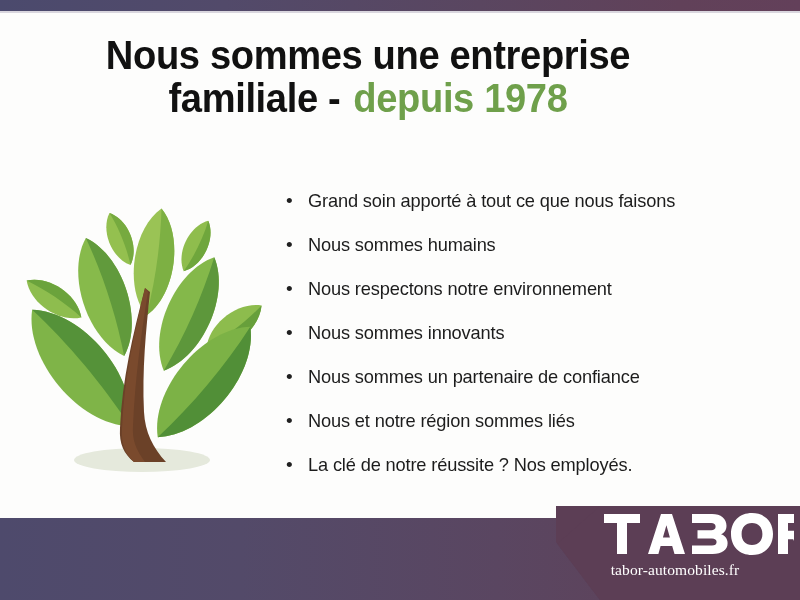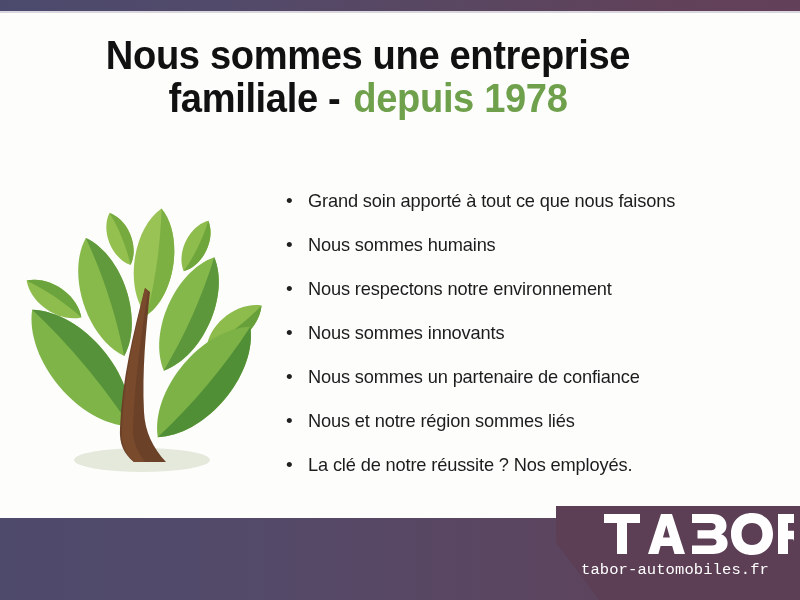--- a/index.html
+++ b/index.html
@@ -128,21 +128,21 @@
     position: absolute;
     left: 556px;
     top: 561px;
     width: 244px;
     text-align: center;
     padding-right: 6px;
     box-sizing: border-box;
     color: #ffffff;
     font-size: 15.5px;
     letter-spacing: 0.1px;
-    font-family: Liberation Mono, monospace;
+    font-family: Liberation Serif, serif;
   }
 </style>
 </head>
 <body>
 
 <div id="slide">
 
   <div class="top-band"></div>
   <div class="top-band-hairline"></div>
   <div class="bottom-band"></div>

